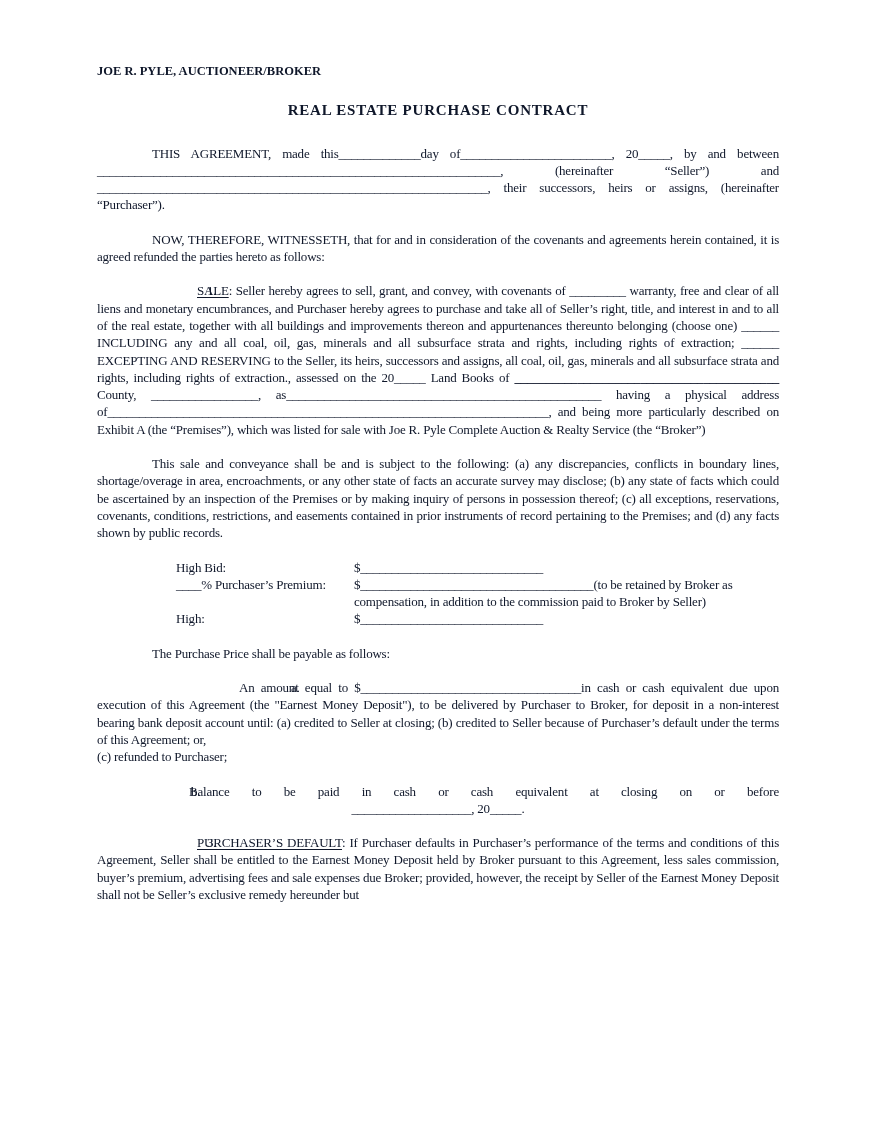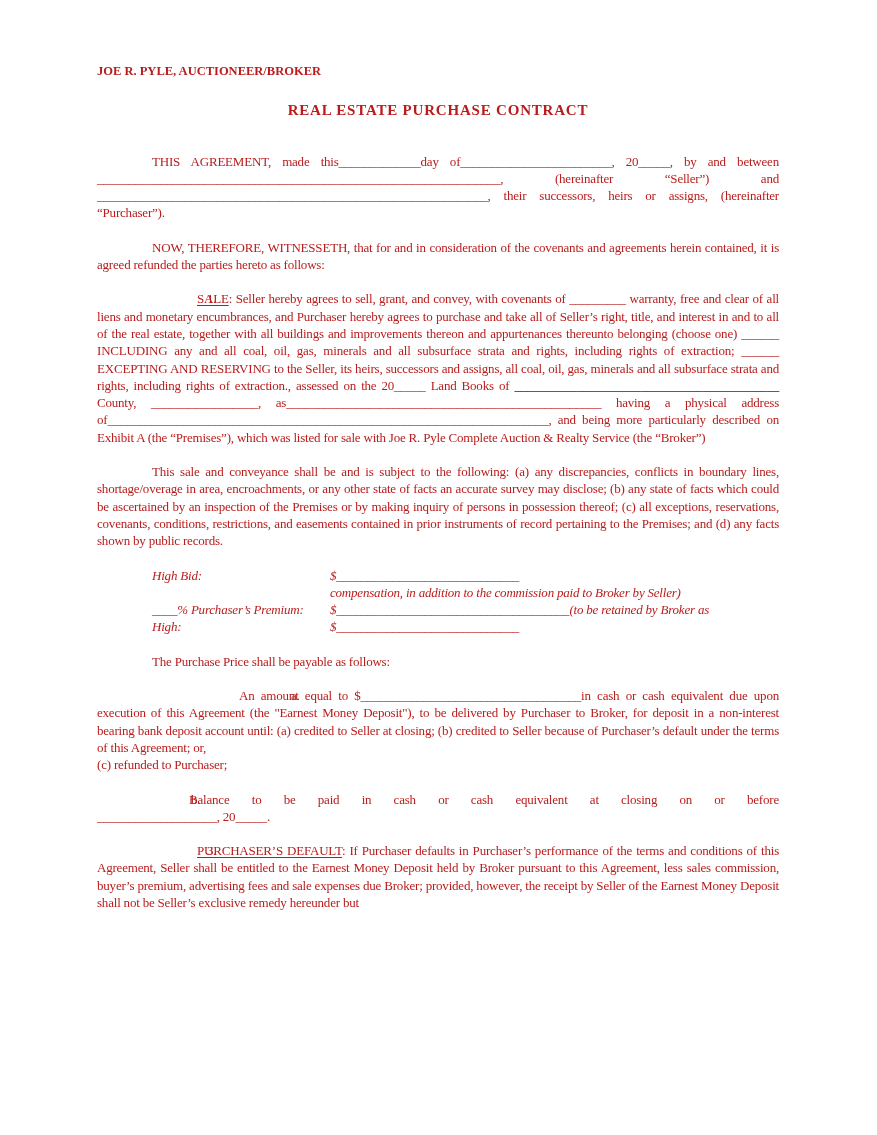--- a/index.html
+++ b/index.html
@@ -1,44 +1,44 @@
 <!DOCTYPE html>
 <html><head>
 <meta charset="utf-8">
 <style>
   html,body { margin:0; padding:0; background:#ffffff; }
   .page {
     position:relative;
     width:877px; height:931px;
     background:#ffffff;
     font-family:"Liberation Serif","DejaVu Serif",serif;
-    color:#b91c1c;
+    color:#0f172a;
     font-size:13px;
     letter-spacing:-0.2px;
     line-height:17.3px;
     overflow:hidden;
   }
   .content { position:absolute; left:97px; top:63px; width:682px; }
   .broker-header { font-weight:bold; font-size:12.5px; letter-spacing:0; }
   .doc-title { font-weight:bold; font-size:15px; letter-spacing:0.8px; text-align:center; margin-top:22px; }
   p { margin:17px 0 0 0; }
-  .intro-gap { margin-top:33px; }
+  .intro-gap { margin-top:25px; }
   .just { text-align:justify; }
   .ind { text-indent:55px; }
   .num { display:inline-block; width:45px; }
   .u { text-decoration:underline; text-underline-offset:2px; }
   .bold-blank { font-weight:bold; }
-  .price { margin-top:17px; margin-left:55px;font-style:italic; }
+  .price { margin-top:17px; margin-left:79px; }
   .price-row { display:flex; }
   .price-label { width:178px; flex:none; }
   .price-value { flex:1; }
   .item-a { text-indent:97px; text-align:justify; }
   .item-b { }
   .item-b .line1 { display:block; text-indent:47px; text-align:justify; text-align-last:justify; }
-  .item-b .line2 { display:block; }
+  .item-b .line2 { display:block;text-align:center; }
   .footer { position:absolute; left:97px; top:1043px; font-size:17px; letter-spacing:0; }
   .footer .seller-slot { display:inline-block; width:256px; }
 </style>
 </head>
 <body>
 
 <div class="page">
   <div class="content">
 
     <div class="broker-header">JOE R. PYLE, AUCTIONEER/BROKER</div>
@@ -53,26 +53,26 @@
 
     <p class="just ind">This sale and conveyance shall be and is subject to the following: (a) any discrepancies, conflicts in boundary lines, shortage/overage in area, encroachments, or any other state of facts an accurate survey may disclose; (b) any state of facts which could be ascertained by an inspection of the Premises or by making inquiry of persons in possession thereof; (c) all exceptions, reservations, covenants, conditions, restrictions, and easements contained in prior instruments of record pertaining to the Premises; and (d) any facts shown by public records.</p>
 
 
     <div class="price">
       <div class="price-row">
         <span class="price-label">High Bid:</span>
         <span class="price-value">$_____________________________</span>
       </div>
       <div class="price-row">
+        <span class="price-label">____% Purchaser’s Premium:</span>
+        <span class="price-value">$_____________________________________(to be retained by Broker as</span>
+      </div>
+      <div class="price-row">
         <span class="price-label"></span>
         <span class="price-value">compensation, in addition to the commission paid to Broker by Seller)</span>
-      </div>
-      <div class="price-row">
-        <span class="price-label">____% Purchaser’s Premium:</span>
-        <span class="price-value">$_____________________________________(to be retained by Broker as</span>
       </div>
       <div class="price-row">
         <span class="price-label">High:</span>
         <span class="price-value">$_____________________________</span>
       </div>
     </div>
 
     <p class="ind">The Purchase Price shall be payable as follows:</p>
 
     <p class="item-a"><span class="num">a.</span><span>An amount equal to $___________________________________in cash or cash equivalent due upon execution of this Agreement (the "Earnest Money Deposit"), to be delivered by Purchaser to Broker, for deposit in a non-interest bearing bank deposit account until: (a) credited to Seller at closing; (b) credited to Seller because of Purchaser’s default under the terms of this Agreement; or,</span><br><span>(c) refunded to Purchaser;</span></p>

